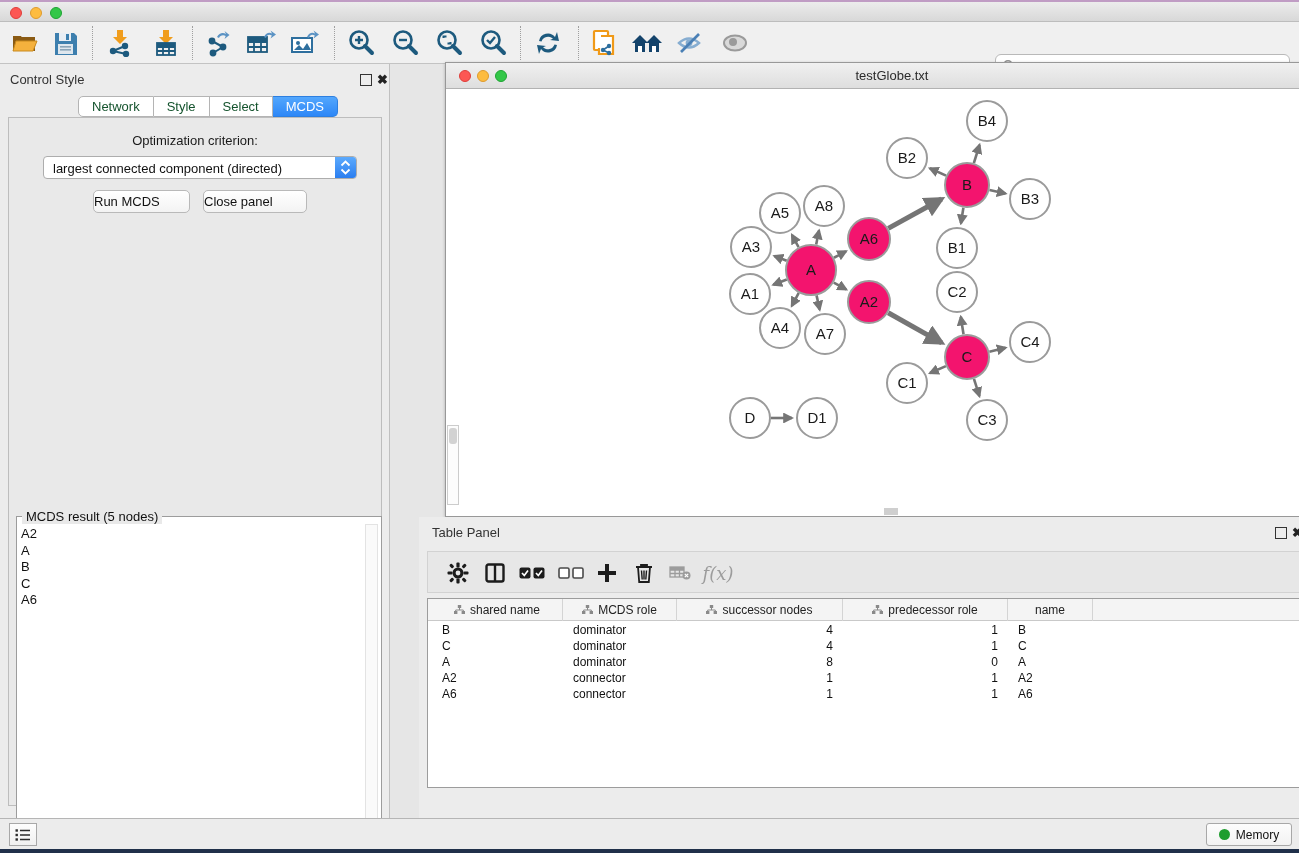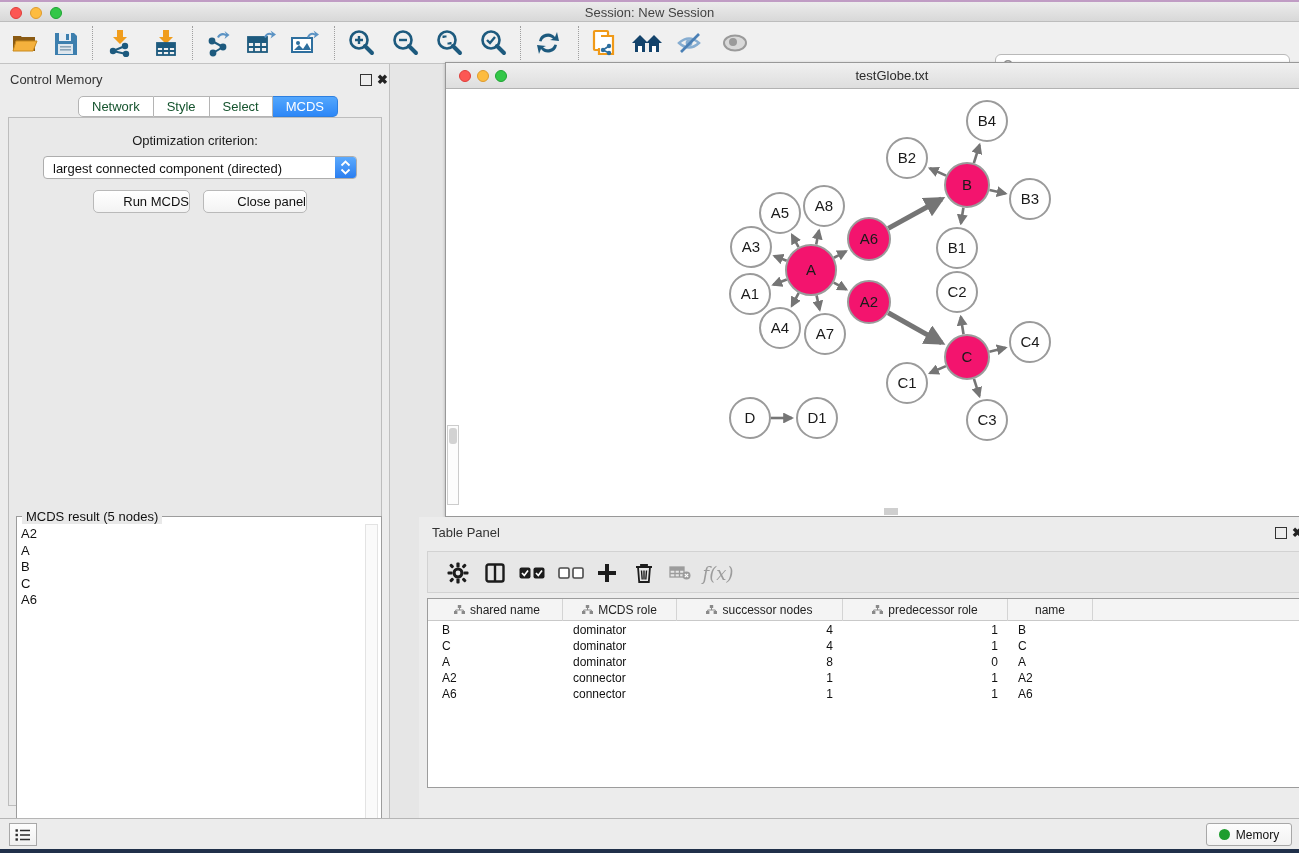--- a/index.html
+++ b/index.html
@@ -34,21 +34,21 @@
   .cp-tab { height:21px; padding:0 13px; line-height:20px; background:#fff; border:1px solid #b4b4b4; border-left:none; font-size:13px; color:#14532d; text-align:center; }
   .cp-tab:first-child { border-left:1px solid #b4b4b4; border-radius:5px 0 0 5px; }
   .cp-tab:last-child { border-radius:0 5px 5px 0; }
   .cp-tab.active { background:linear-gradient(#53a7fd,#2d87f7); border-color:#2d7fe0; color:#fff; }
   .cp-body { position:absolute; left:8px; top:53px; width:374px; height:689px; background:#e9e9e9; border:1px solid #bdbdbd; }
   .opt-label { position:absolute; left:0; width:100%; top:15px; text-align:center; font-size:13px; color:#1a1a1a; }
   .dropdown { position:absolute; left:34px; top:38px; width:314px; height:23px; background:#fff; border:1px solid #adadad; border-radius:4px; }
   .dropdown .dd-text { position:absolute; left:9px; top:4px; font-size:13px; color:#111; }
   .dropdown .dd-stepper { position:absolute; right:0; top:0; width:21px; height:21px; border-radius:0 3px 3px 0; background:linear-gradient(#5caafd,#2a7ef0); }
   .dd-stepper svg { position:absolute; left:4px; top:2px; }
-  .cp-btn { position:absolute; top:72px; height:23px; background:linear-gradient(#ffffff,#f3f3f3); border:1px solid #b9b9b9; border-radius:5px; font-size:13px; color:#111; text-align:right; line-height:21px; }
+  .cp-btn { position:absolute; top:72px; height:23px; background:linear-gradient(#ffffff,#f3f3f3); border:1px solid #b9b9b9; border-radius:5px; font-size:13px; color:#111; text-align:left; line-height:21px; }
   .btn-run { left:84px; width:97px; }
   .btn-close { left:194px; width:104px; }
   .result-group { position:absolute; left:7px; top:398px; width:366px; height:337px; background:#fff; border:1px solid #9c9c9c; }
   .result-title { position:absolute; left:5px; top:-8px; background:#e9e9e9; padding:0 4px; font-size:13px; color:#111; }
   .result-list { position:absolute; left:4px; top:9px; width:340px; }
   .result-item { font-size:13px; color:#111; line-height:16.5px; }
   .result-scroll { position:absolute; right:3px; top:7px; width:13px; height:325px; background:#fafafa; border:1px solid #e3e3e3; }
 
   
   .net-window { position:absolute; left:405px; top:62px; width:894px; height:455px; background:#fff; border:1px solid #989898; box-shadow:0 1px 3px rgba(0,0,0,.25);margin-left:40px; }
@@ -94,21 +94,20 @@
 <body>
 
 <div id="app">
 
   <div class="desktop-strip-top"></div>
 
   <div class="titlebar">
     <span class="tl red"></span>
     <span class="tl yellow"></span>
     <span class="tl green"></span>
-    <div class="title">Session: New Session</div>
   </div>
 
   <div class="toolbar">
     <div class="tb-icon" style="left:8px">
       <svg width="28" height="24" viewBox="0 0 28 24">
           <path d="M2 5 h8 l2 3 h11 v2 h-21 z" fill="#8a5a13"></path>
           <path d="M2 8 L6 8 8 6 24 6 24 20 2 20 Z" fill="#8a5a13"></path>
           <path d="M5 10 h21 l-4 10 h-20 z" fill="#f5b13d" stroke="#c98a1e"></path>
         </svg>
     </div>
@@ -241,21 +240,21 @@
     <div class="searchbox">
       <svg width="14" height="14" viewBox="0 0 14 14">
           <circle cx="6" cy="6" r="4.3" fill="none" stroke="#8f8f8f" stroke-width="1.4"></circle>
           <path d="M9.2 9.2 L13 13" stroke="#8f8f8f" stroke-width="1.4"></path>
         </svg>
       <input type="text" placeholder="" style="">
     </div>
   </div>
 
   <div class="control-panel">
-    <div class="panel-title">Control Memory</div>
+    <div class="panel-title">Control Style</div>
     <div class="win-btn float-box" style="left:360px; top:10px;"></div>
     <div class="win-btn close-x" style="left:377px; top:10px;">✖</div>
     <div class="cp-tabs">
       <div class="cp-tab">Network</div>
       <div class="cp-tab">Style</div>
       <div class="cp-tab">Select</div>
       <div class="cp-tab active">MCDS</div>
     </div>
     <div class="cp-body">
       <div class="opt-label">Optimization criterion:</div>

